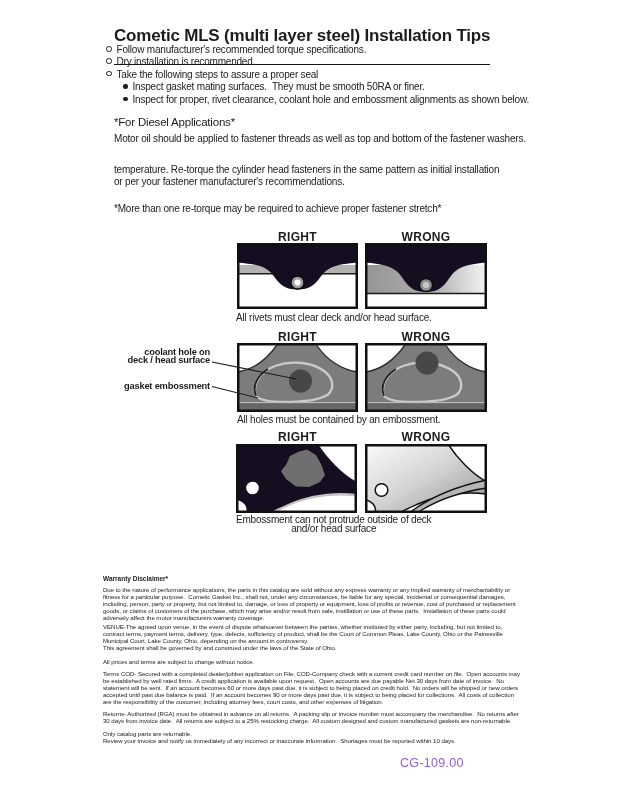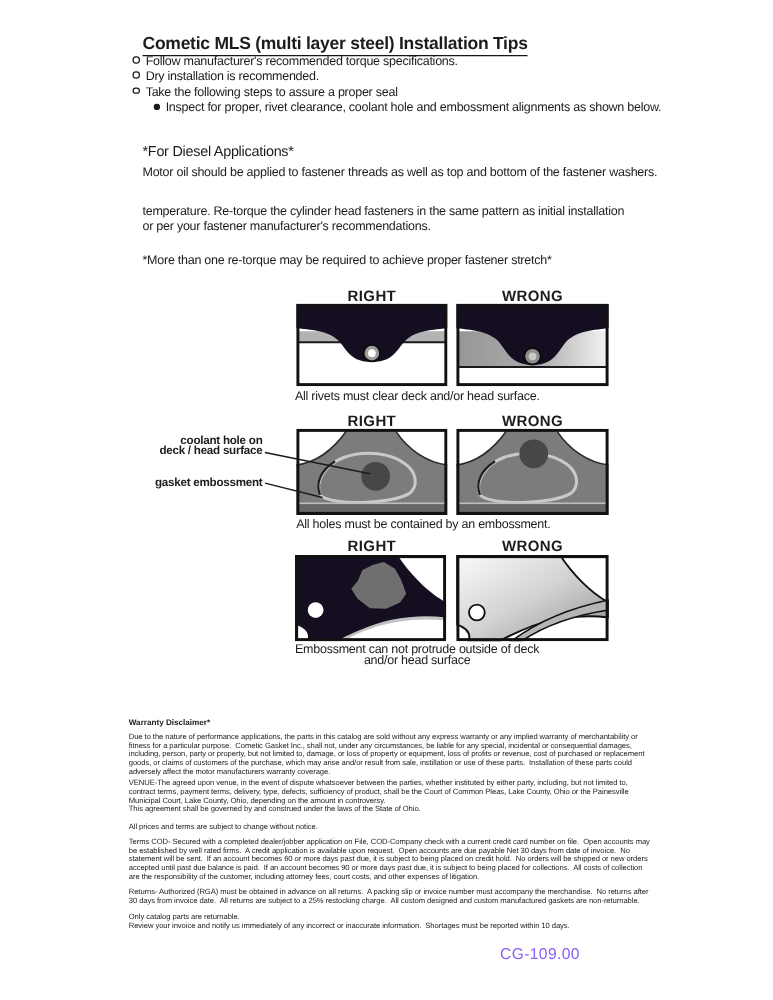--- a/index.html
+++ b/index.html
@@ -5,22 +5,22 @@
   html,body { margin:0; padding:0; }
   body {
     width:618px; height:800px; position:relative; background:#ffffff;
     font-family:"Liberation Sans", sans-serif; color:#1c1c1c; overflow:hidden;
   }
   .abs { position:absolute; }
   .pre { white-space:pre; }
   .lines > div { white-space:pre; }
 
   .title {
-    left:114px; top:26px; font-size:14px; font-weight:bold; letter-spacing:-0.2px;
-    border-bottom:1.5px solid #161616; padding-bottom:2px; display:inline-block;
+    left:114px; top:26px; font-size:17px; font-weight:bold; letter-spacing:-0.2px;
+    border-bottom:1.5px solid #161616; padding-bottom:18px; display:inline-block;
   }
   .bullets { left:106px; top:44px; font-size:10px; letter-spacing:-0.2px; }
   .brow { line-height:12.45px; white-space:pre; }
   .brow.sub { margin-left:17px; }
   .mk { display:inline-block; border-radius:50%; margin-right:5px; vertical-align:1.5px; }
   .mk.open { width:3.5px; height:3.5px; border:1px solid #1c1c1c; }
   .mk.fill { width:4.5px; height:4.5px; background:#1c1c1c; }
 
   .h2 { font-size:11.5px; font-weight:normal; letter-spacing:-0.2px; }
   .body-par { font-size:10px; letter-spacing:-0.2px; }
@@ -43,20 +43,21 @@
 <body>
 
 <div>
 
   <div class="abs title">Cometic MLS (multi layer steel) Installation Tips</div>
 
   <div class="abs bullets">
     <div class="brow"><span class="mk open"></span><span>Follow manufacturer's recommended torque specifications.</span></div>
     <div class="brow"><span class="mk open"></span><span>Dry installation is recommended.</span></div>
     <div class="brow"><span class="mk open"></span><span>Take the following steps to assure a proper seal</span></div>
+    <div class="brow sub"><span class="mk fill"></span><span>Inspect gasket mating surfaces.  They must be smooth 50RA or finer.</span></div>
     <div class="brow sub"><span class="mk fill"></span><span>Inspect for proper, rivet clearance, coolant hole and embossment alignments as shown below.</span></div>
   </div>
 
   <div class="abs h2" style="left:114px; top:116px;">*For Diesel Applications*</div>
   <div class="abs body-par lines" style="left:114px; top:133px;">
       <div>Motor oil should be applied to fastener threads as well as top and bottom of the fastener washers.</div>
     </div>
   <div class="abs body-par lines" style="left:114px; top:164px;">
       <div>temperature. Re-torque the cylinder head fasteners in the same pattern as initial installation</div>
       <div>or per your fastener manufacturer's recommendations.</div>

